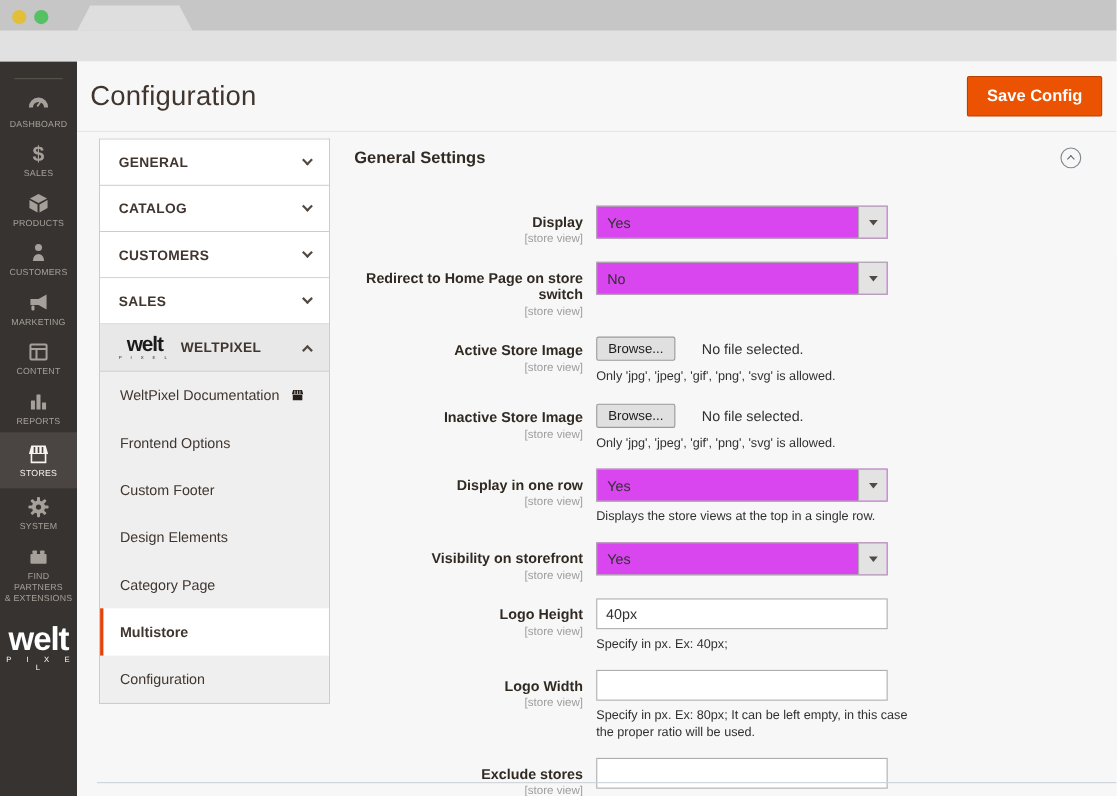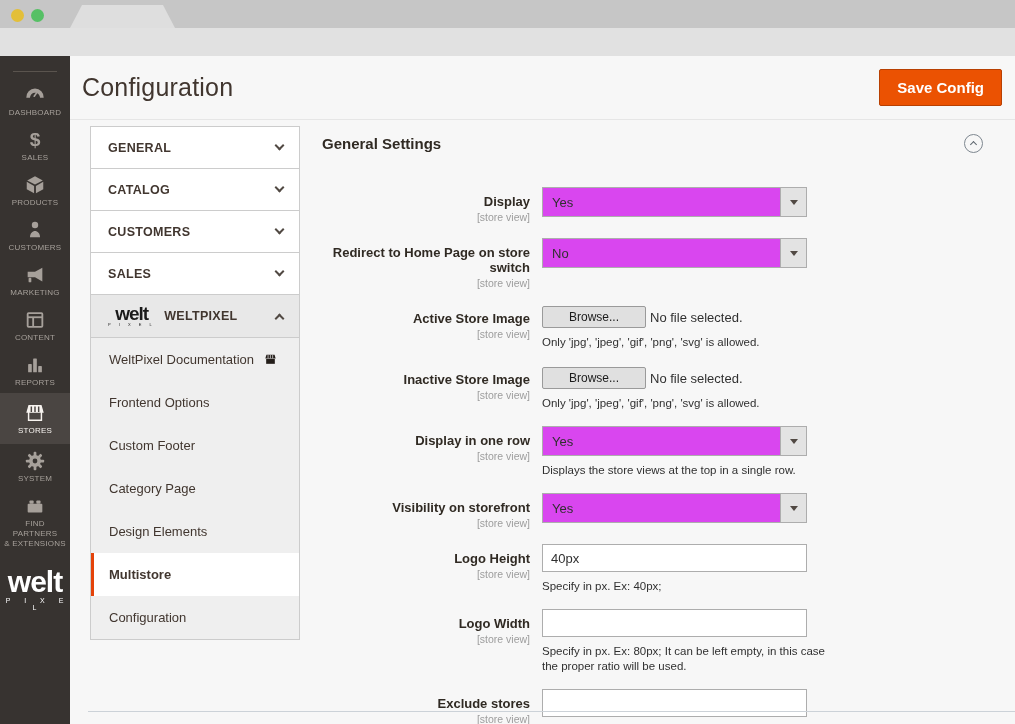--- a/index.html
+++ b/index.html
@@ -73,22 +73,22 @@
   .sel .val { flex:1; font-size:13px; color:#303030; padding-left:9px; }
   .sel .arrow-box { width:26px; height:28px; background:#e3e3e3; border-left:1px solid #adadad;
     display:flex; align-items:center; justify-content:center; }
   .caret { width:0; height:0; border-left:4px solid transparent; border-right:4px solid transparent;
     border-top:5px solid #514943; }
   .txt { width:265px; height:28px; border:1px solid #adadad; font-size:13px; color:#303030;
     padding:0 8px; font-family:inherit; background:#fff; }
   .note { font-size:11.5px; color:#303030; margin-top:7px; line-height:15px; max-width:292px; }
   .file-line { display:flex; align-items:center; padding-top:2px; }
   .browse-btn { font-size:12px; color:#1a1a1a; background:#e0e0e0; border:1px solid #9a9a9a;
-    border-radius:2px; padding:3px 26px; cursor:pointer; font-family:inherit; }
-  .file-status { font-size:13px; color:#303030; margin-left:4px; }
+    border-radius:2px; padding:3px 10px; cursor:pointer; font-family:inherit; }
+  .file-status { font-size:13px; color:#303030; margin-left:24px; }
   .bottom-line { position:absolute; left:18px; right:0; bottom:12px; height:1px; background:#ccd2d8; }
 </style>
 </head>
 <body>
 
 <div class="chrome-top">
   <span class="dot yellow"></span>
   <span class="dot green"></span>
   <div class="chrome-tab"></div>
 </div>
@@ -234,24 +234,24 @@
             <path d="M4 11h16v9H4z"></path>
           </svg>
       </div>
       <div class="sub-item">
         <span>Frontend Options</span>
       </div>
       <div class="sub-item">
         <span>Custom Footer</span>
       </div>
       <div class="sub-item">
+        <span>Design Elements</span>
+      </div>
+      <div class="sub-item">
         <span>Category Page</span>
-      </div>
-      <div class="sub-item">
-        <span>Design Elements</span>
       </div>
       <div class="sub-item active">
         <span>Multistore</span>
       </div>
       <div class="sub-item">
         <span>Configuration</span>
       </div>
     </div>
   </div>
 

